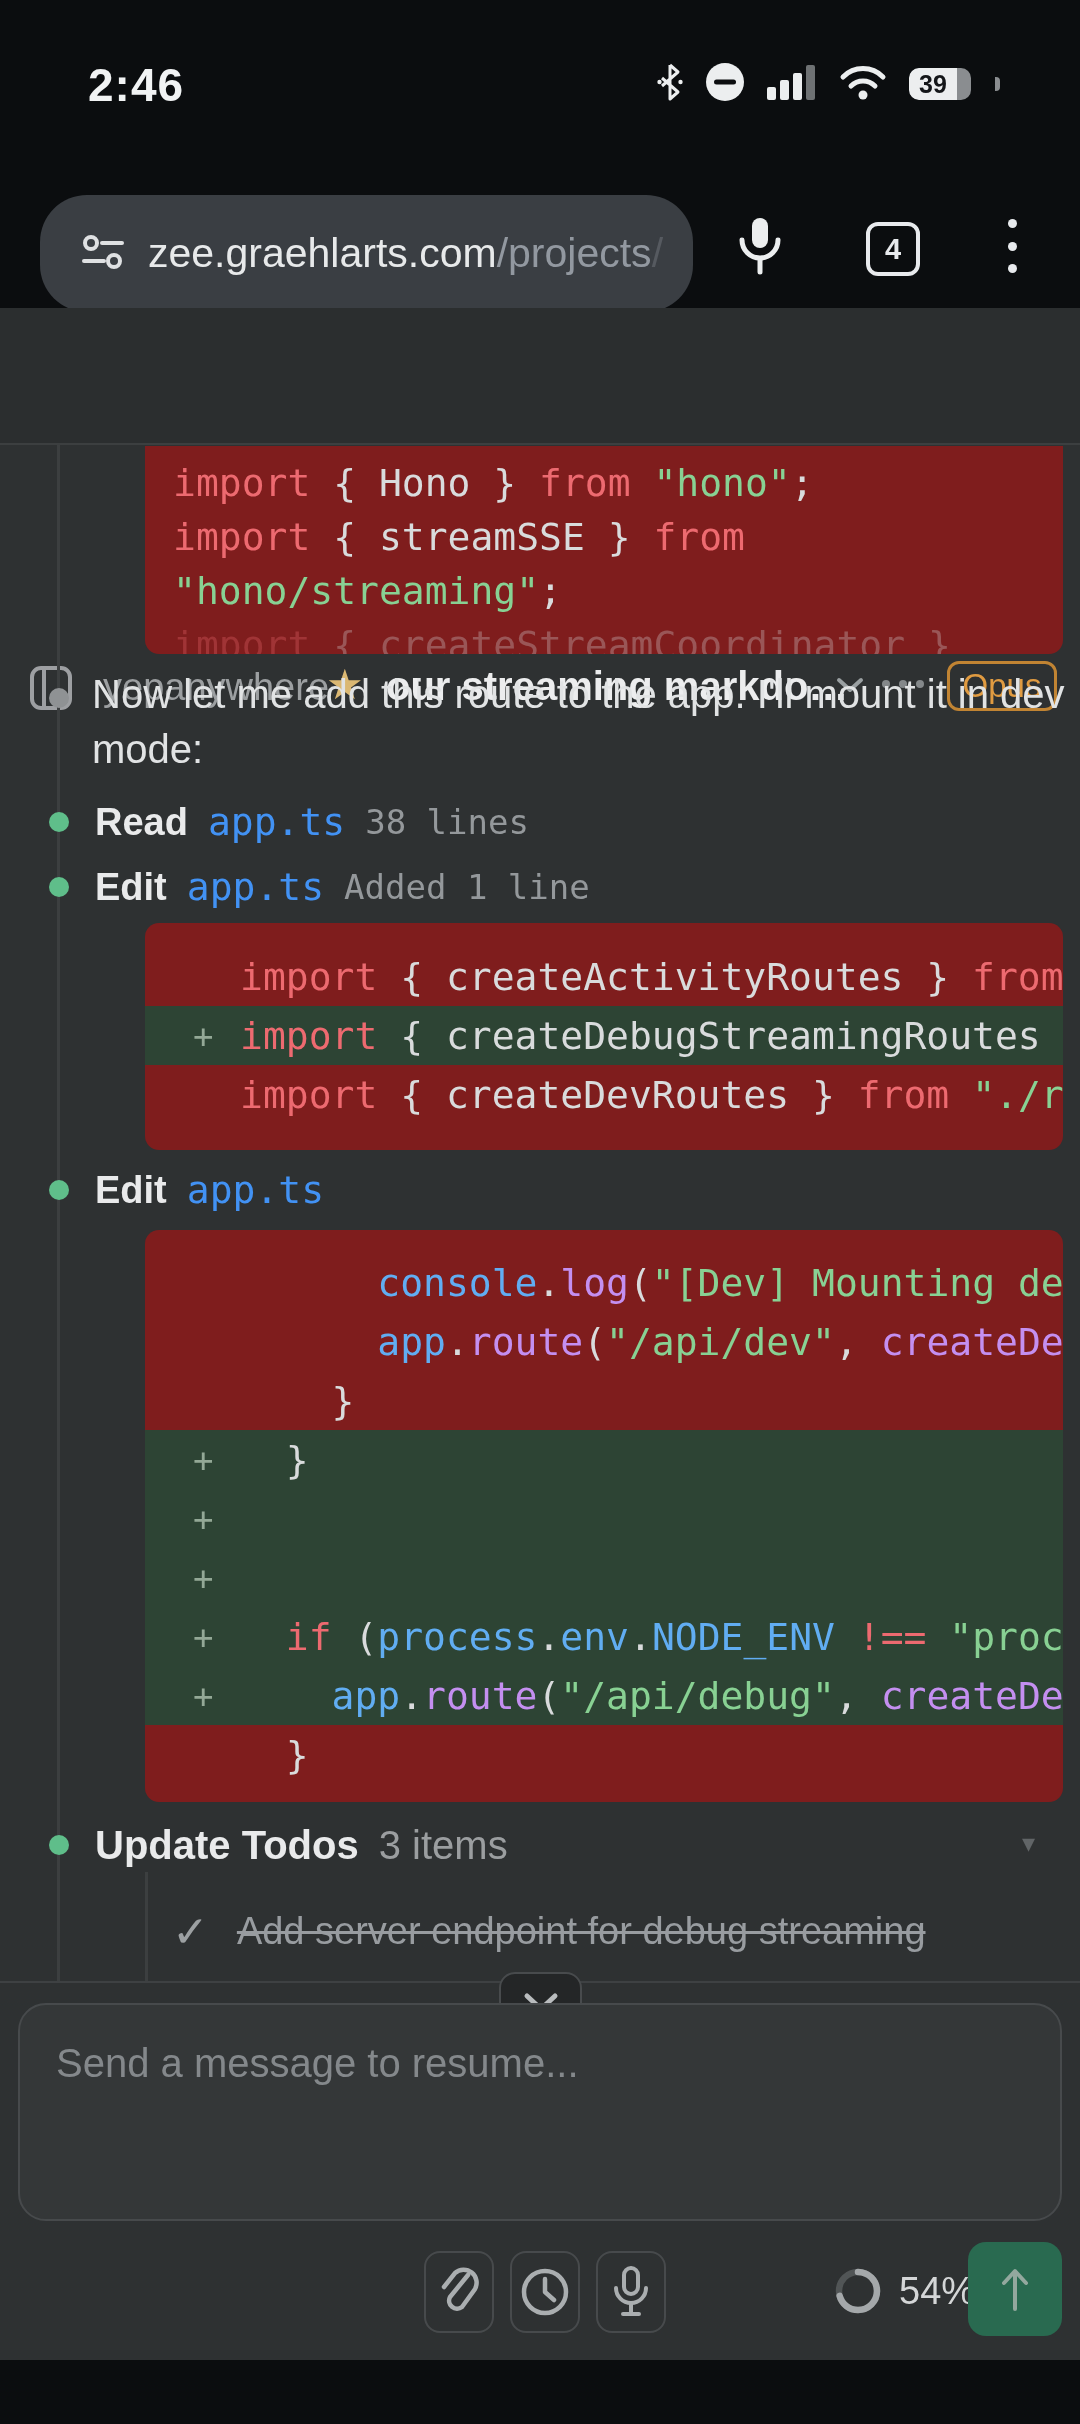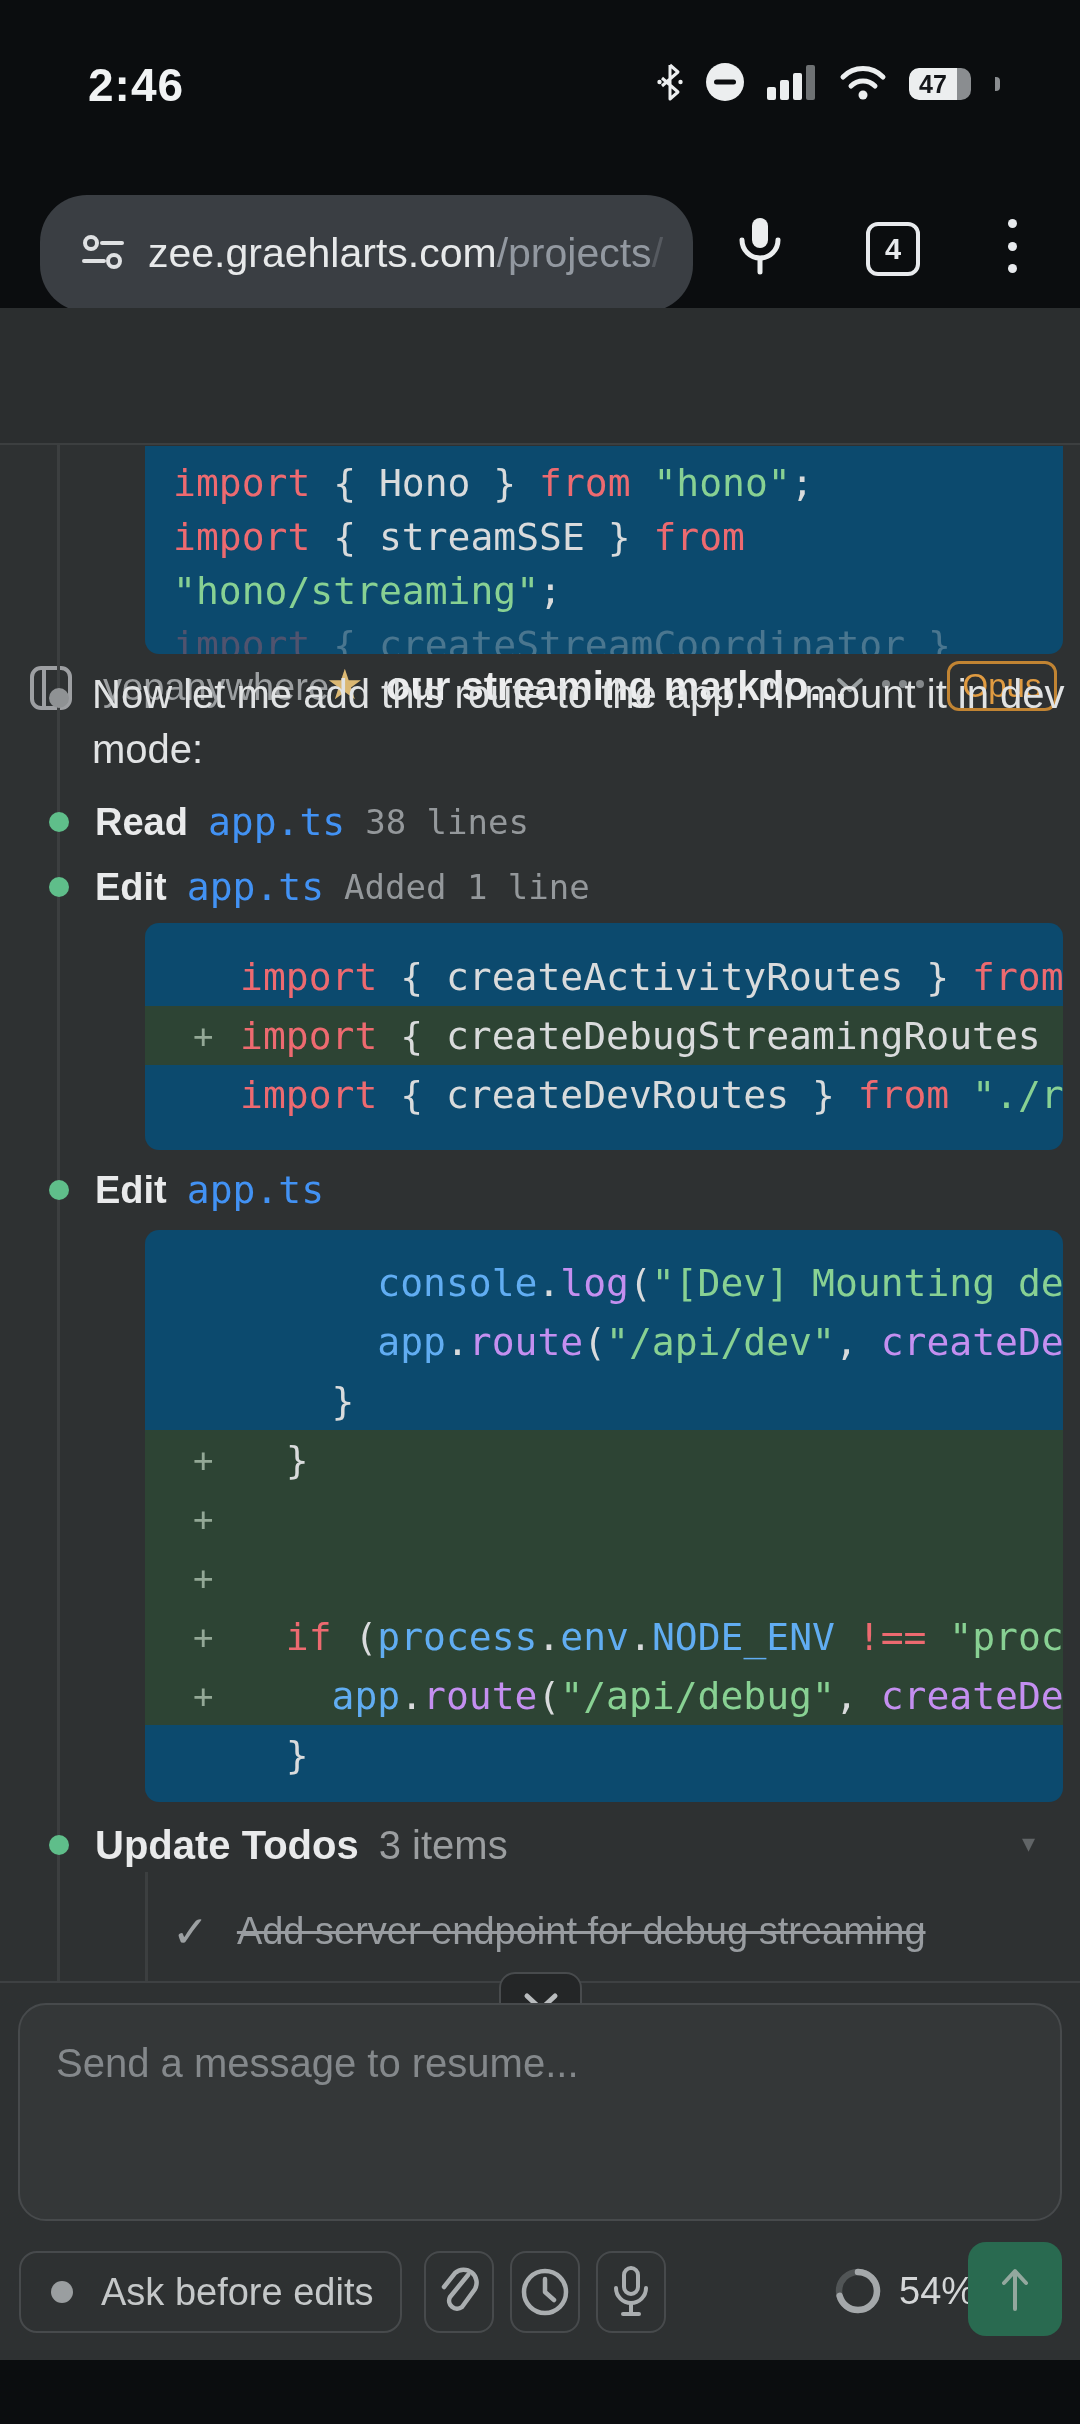--- a/index.html
+++ b/index.html
@@ -43,21 +43,21 @@
   .dot.gray{background:#8f9294;}
   .dot.green{background:#5fbe8a;}
 
   .msg{left:92px;top:667px;width:990px;font-size:40px;line-height:55px;color:#e1e3e4;}
 
   .tool-row{height:48px;display:flex;align-items:center;gap:20px;left:95px;}
   .t-action{font-size:38px;font-weight:700;color:#e9eaeb;}
   .t-file{font-family:"DejaVu Sans Mono",monospace;font-size:38px;color:#4292f4;}
   .t-meta{font-family:"DejaVu Sans Mono",monospace;font-size:34px;color:#94989b;}
 
-  .codeblock{background:#0c4a6e;overflow:hidden;font-family:"DejaVu Sans Mono",monospace;font-size:38px;}
+  .codeblock{background:#7f1d1d;overflow:hidden;font-family:"DejaVu Sans Mono",monospace;font-size:38px;}
   .codeblock .code-row{display:flex;align-items:center;white-space:pre;}
   #cb-imports{left:145px;top:446px;width:918px;height:208px;border-radius:0 0 14px 14px;padding-top:10px;box-sizing:border-box;}
   #cb-imports .code-row{height:54px;padding-left:28px;}
   #cb-imports .code-row.faded{opacity:.3;}
   .diff{border-radius:14px;box-sizing:border-box;}
   #cb-diff1{left:145px;top:923px;width:918px;height:227px;padding-top:24px;}
   #cb-diff2{left:145px;top:1230px;width:918px;height:572px;padding-top:23px;}
   .diff .code-row{height:59px;}
   .diff .code-row.added{background:#2d4434;}
   .gutter{display:inline-block;box-sizing:border-box;width:95px;padding-left:48px;font-size:34px;color:#93a896;flex:none;}
@@ -126,21 +126,21 @@
           </svg>
       </span>
       <span>
         <svg width="48" height="38" viewBox="0 0 48 38">
             <path d="M4 14 A 28 28 0 0 1 44 14" stroke="#eceeef" stroke-width="5" fill="none" stroke-linecap="round"></path>
             <path d="M12 23 A 17 17 0 0 1 36 23" stroke="#eceeef" stroke-width="5" fill="none" stroke-linecap="round"></path>
             <circle cx="24" cy="32" r="4.5" fill="#eceeef"></circle>
           </svg>
       </span>
       <span class="battery">
-        <span class="fill">47</span>
+        <span class="fill">39</span>
       </span>
       <span class="bnub"></span>
     </div>
 
     <div class="abs urlpill">
       <span style="margin-left:42px;">
         <svg width="42" height="40" viewBox="0 0 42 40">
             <circle cx="9" cy="11" r="6" stroke="#dfe1e3" stroke-width="4" fill="none"></circle>
             <line x1="20" y1="11" x2="40" y2="11" stroke="#dfe1e3" stroke-width="4" stroke-linecap="round"></line>
             <line x1="2" y1="29" x2="22" y2="29" stroke="#dfe1e3" stroke-width="4" stroke-linecap="round"></line>
@@ -260,24 +260,20 @@
   <div class="abs collapse-btn">
     <svg width="36" height="22" viewBox="0 0 36 22">
         <polyline points="4,4 18,17 32,4" stroke="#b9bcbe" stroke-width="5" fill="none" stroke-linecap="round" stroke-linejoin="round"></polyline>
       </svg>
   </div>
 
   <div class="abs input-box">
     <textarea placeholder="Send a message to resume..." style=""></textarea>
   </div>
 
-  <div class="abs mode-pill">
-    <span class="mode-dot"></span>
-    <span class="mode-label">Ask before edits</span>
-  </div>
 
   <div class="abs icon-btn" style="left:424px;">
     <svg width="44" height="50" viewBox="0 0 44 50">
         <path d="M31 8 L13 30 a 8 8 0 0 0 12 10 L38 22 a 13 13 0 0 0 -20 -16 L7 20" stroke="#aaaeb0" stroke-width="4.5" fill="none" stroke-linecap="round"></path>
       </svg>
   </div>
   <div class="abs icon-btn" style="left:510px;">
     <svg width="50" height="50" viewBox="0 0 50 50">
         <circle cx="25" cy="25" r="21" stroke="#aaaeb0" stroke-width="4.5" fill="none"></circle>
         <polyline points="25,12 25,25 34,33" stroke="#aaaeb0" stroke-width="4.5" fill="none" stroke-linecap="round" stroke-linejoin="round"></polyline>

